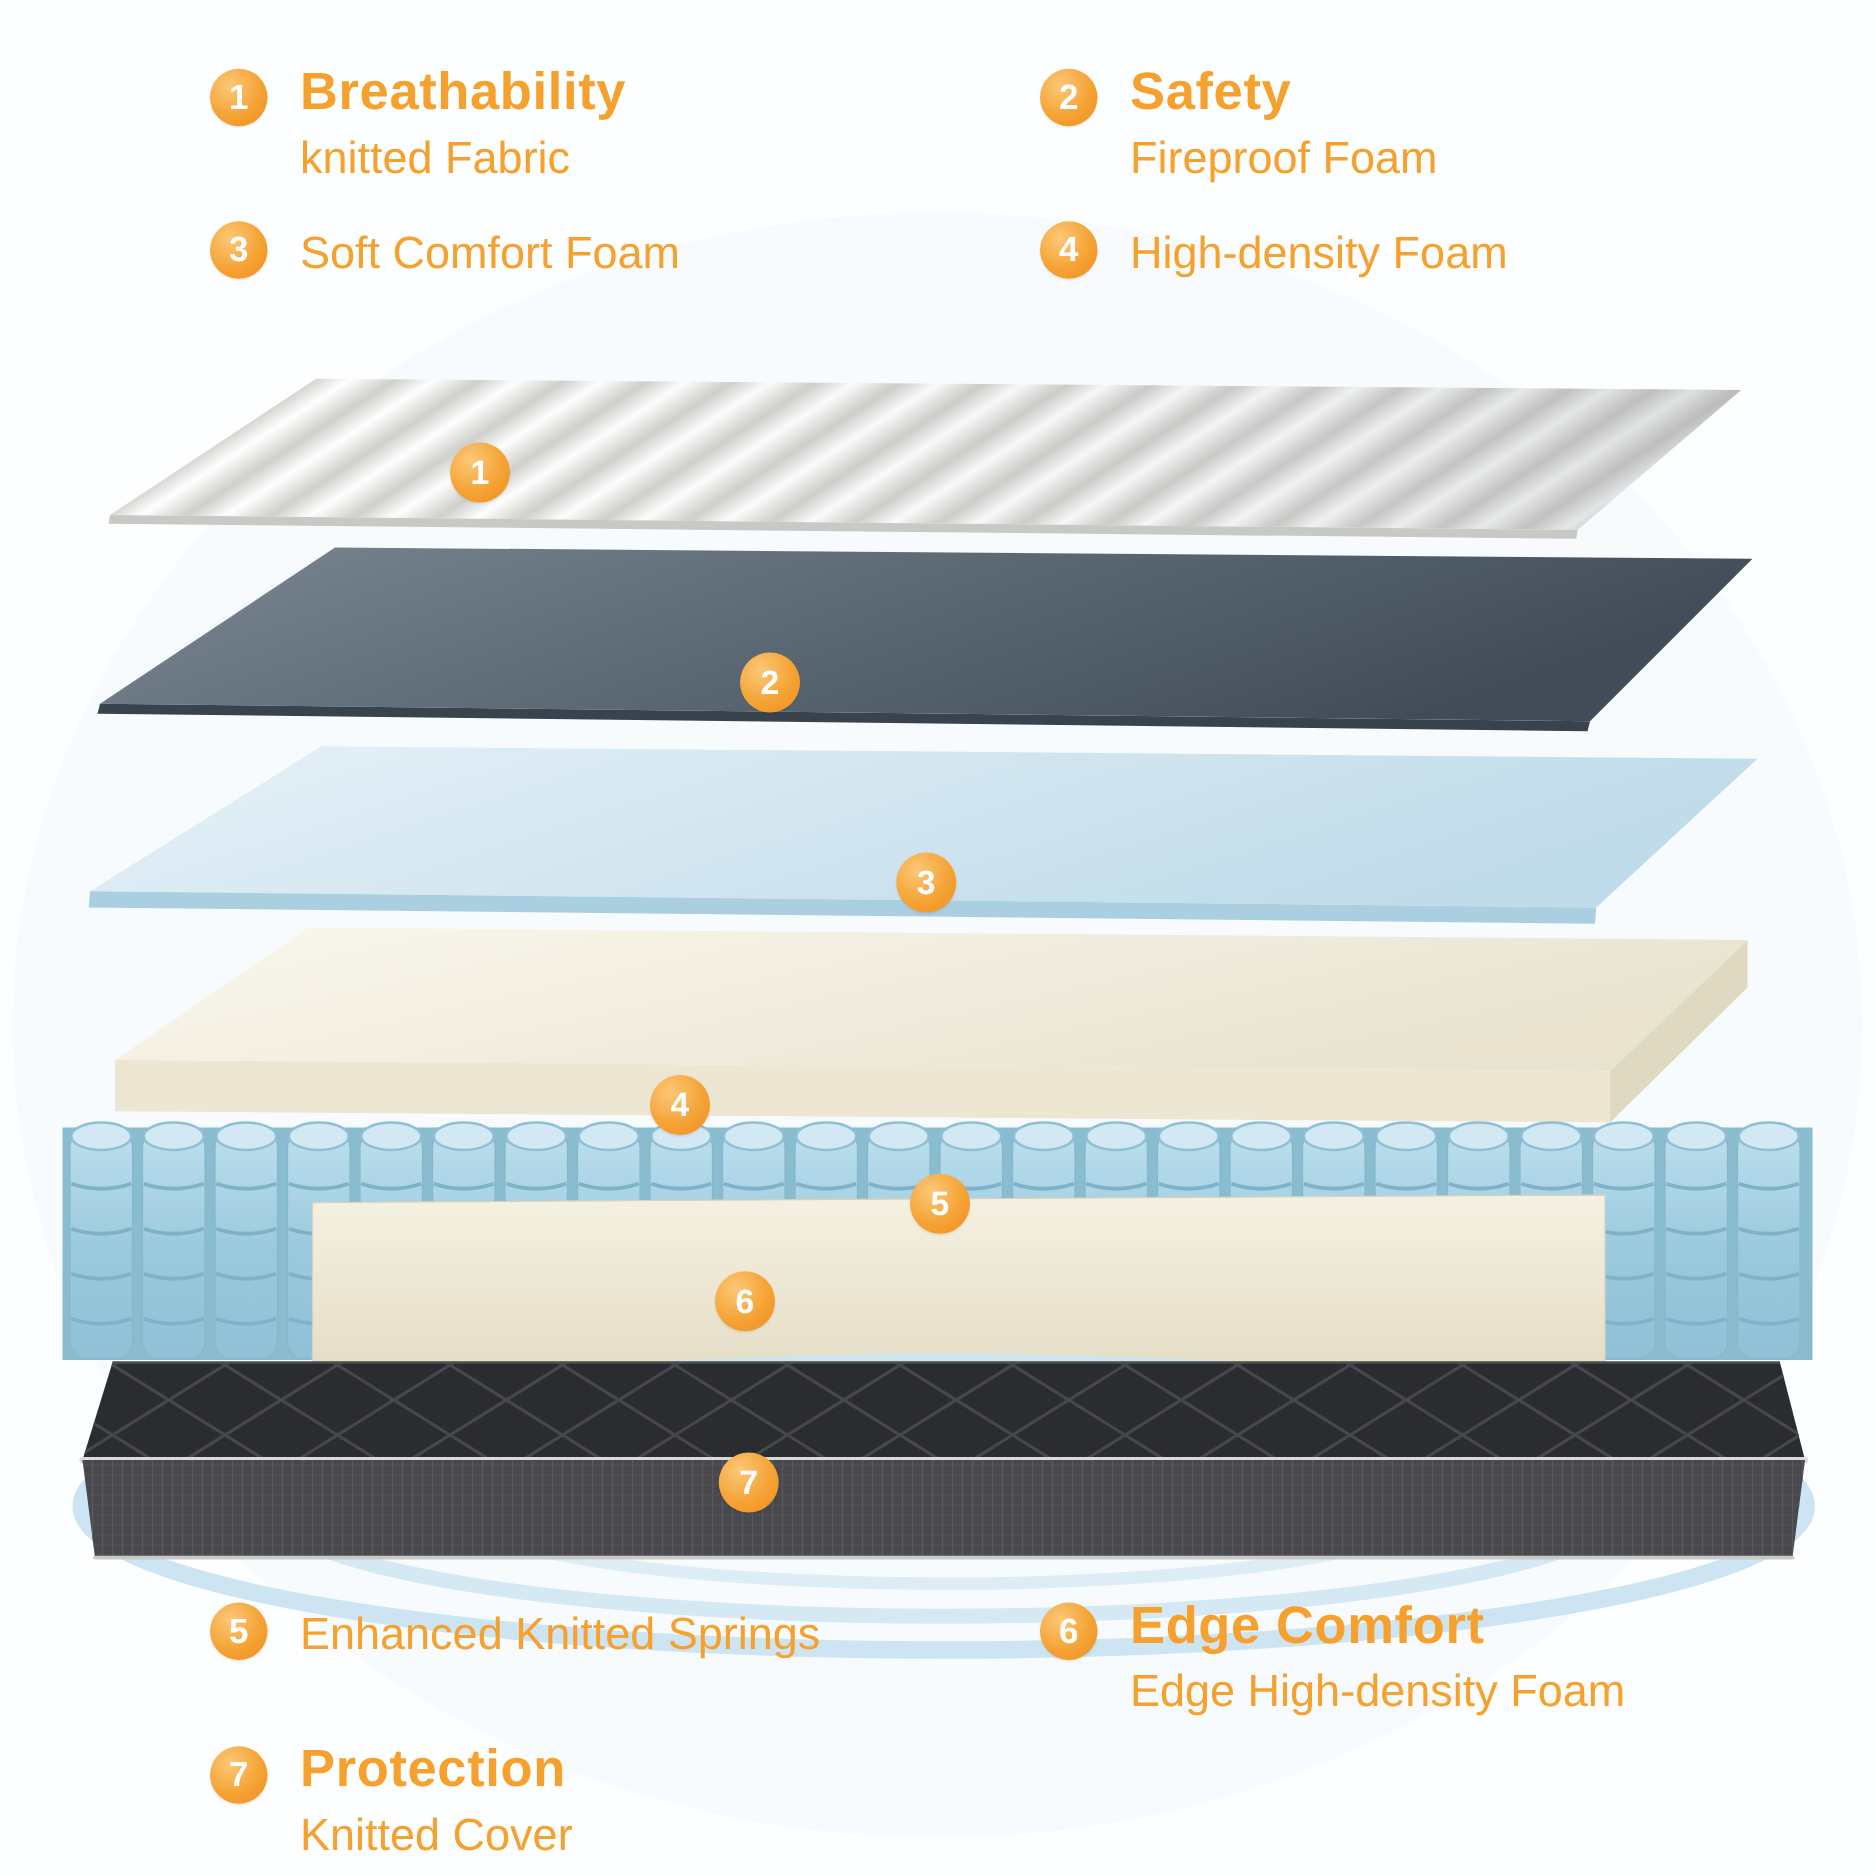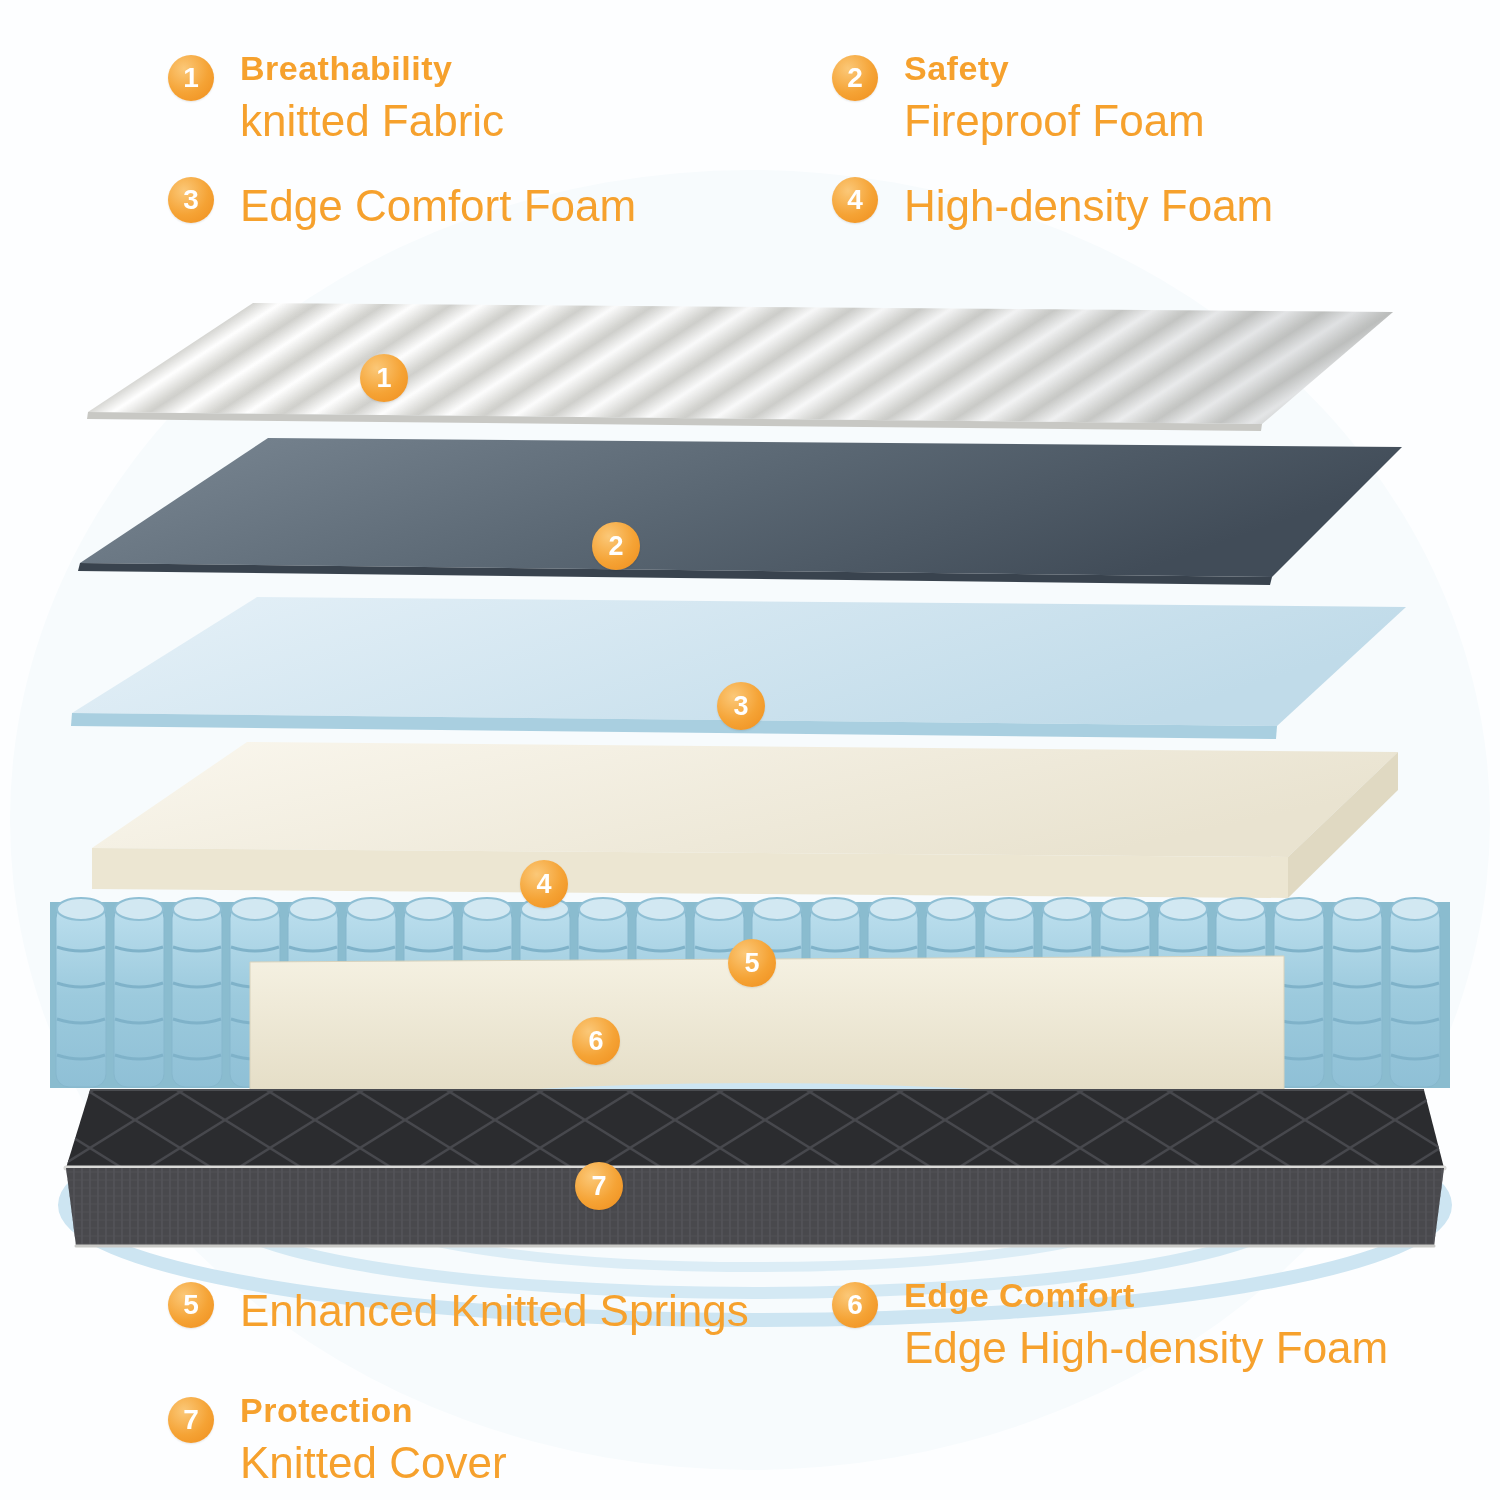--- a/index.html
+++ b/index.html
@@ -17,24 +17,24 @@
   .badge, .marker {
     width: 46px; height: 46px; border-radius: 50%;
     background: radial-gradient(circle at 35% 30%, #fbc878 0%, #f5a335 55%, #ef8d1c 100%);
     color: #ffffff; font-weight: bold; font-size: 28px;
     display: flex; align-items: center; justify-content: center;
     flex: 0 0 auto;
     box-shadow: 0 1px 2px rgba(0,0,0,0.10);
   }
   .feature .badge { margin-top: 5px; }
   .feature-title {
-    font-size: 34px; font-weight: bold; color: #f6a12d; letter-spacing: 0.5px;
+    font-size: 42px; font-weight: bold; color: #f6a12d; letter-spacing: 0.5px;
     line-height: 1.1;
   }
-  .feature-subtitle { font-size: 44px; color: #f6a12d; margin-top: 9px; }
+  .feature-subtitle { font-size: 36px; color: #f6a12d; margin-top: 9px; }
 
   .marker { position: absolute; width: 48px; height: 48px; font-size: 27px; }
 </style>
 </head>
 <body>
 
 <div class="canvas">
 
   <svg class="layer-svg" width="1500" height="1500" viewBox="0 0 1500 1500">
     <defs>
@@ -187,21 +187,21 @@
     <div class="badge">2</div>
     <div>
       <div class="feature-title">Safety</div>
       <div class="feature-subtitle">Fireproof Foam</div>
     </div>
   </div>
 
   <div class="feature" style="left:168px;top:172px">
     <div class="badge">3</div>
     <div>
-      <div class="feature-subtitle">Edge Comfort Foam</div>
+      <div class="feature-subtitle">Soft Comfort Foam</div>
     </div>
   </div>
 
   <div class="feature" style="left:832px;top:172px">
     <div class="badge">4</div>
     <div>
       <div class="feature-subtitle">High-density Foam</div>
     </div>
   </div>
 

